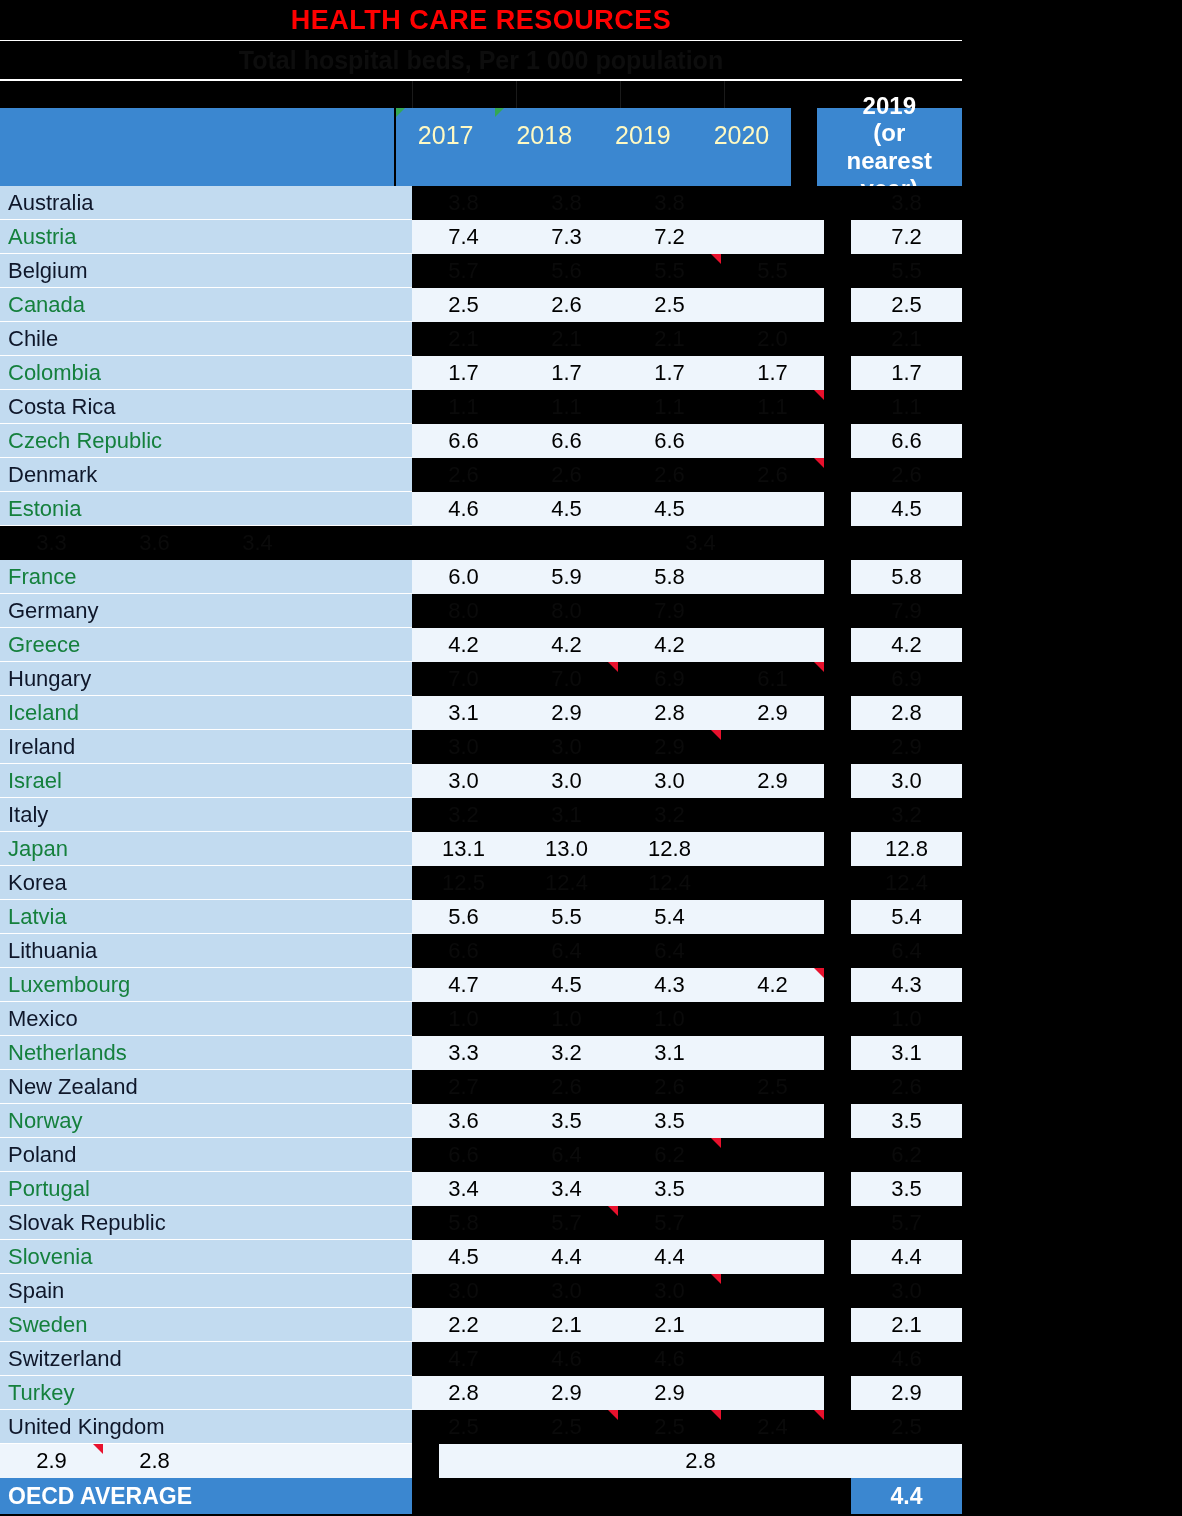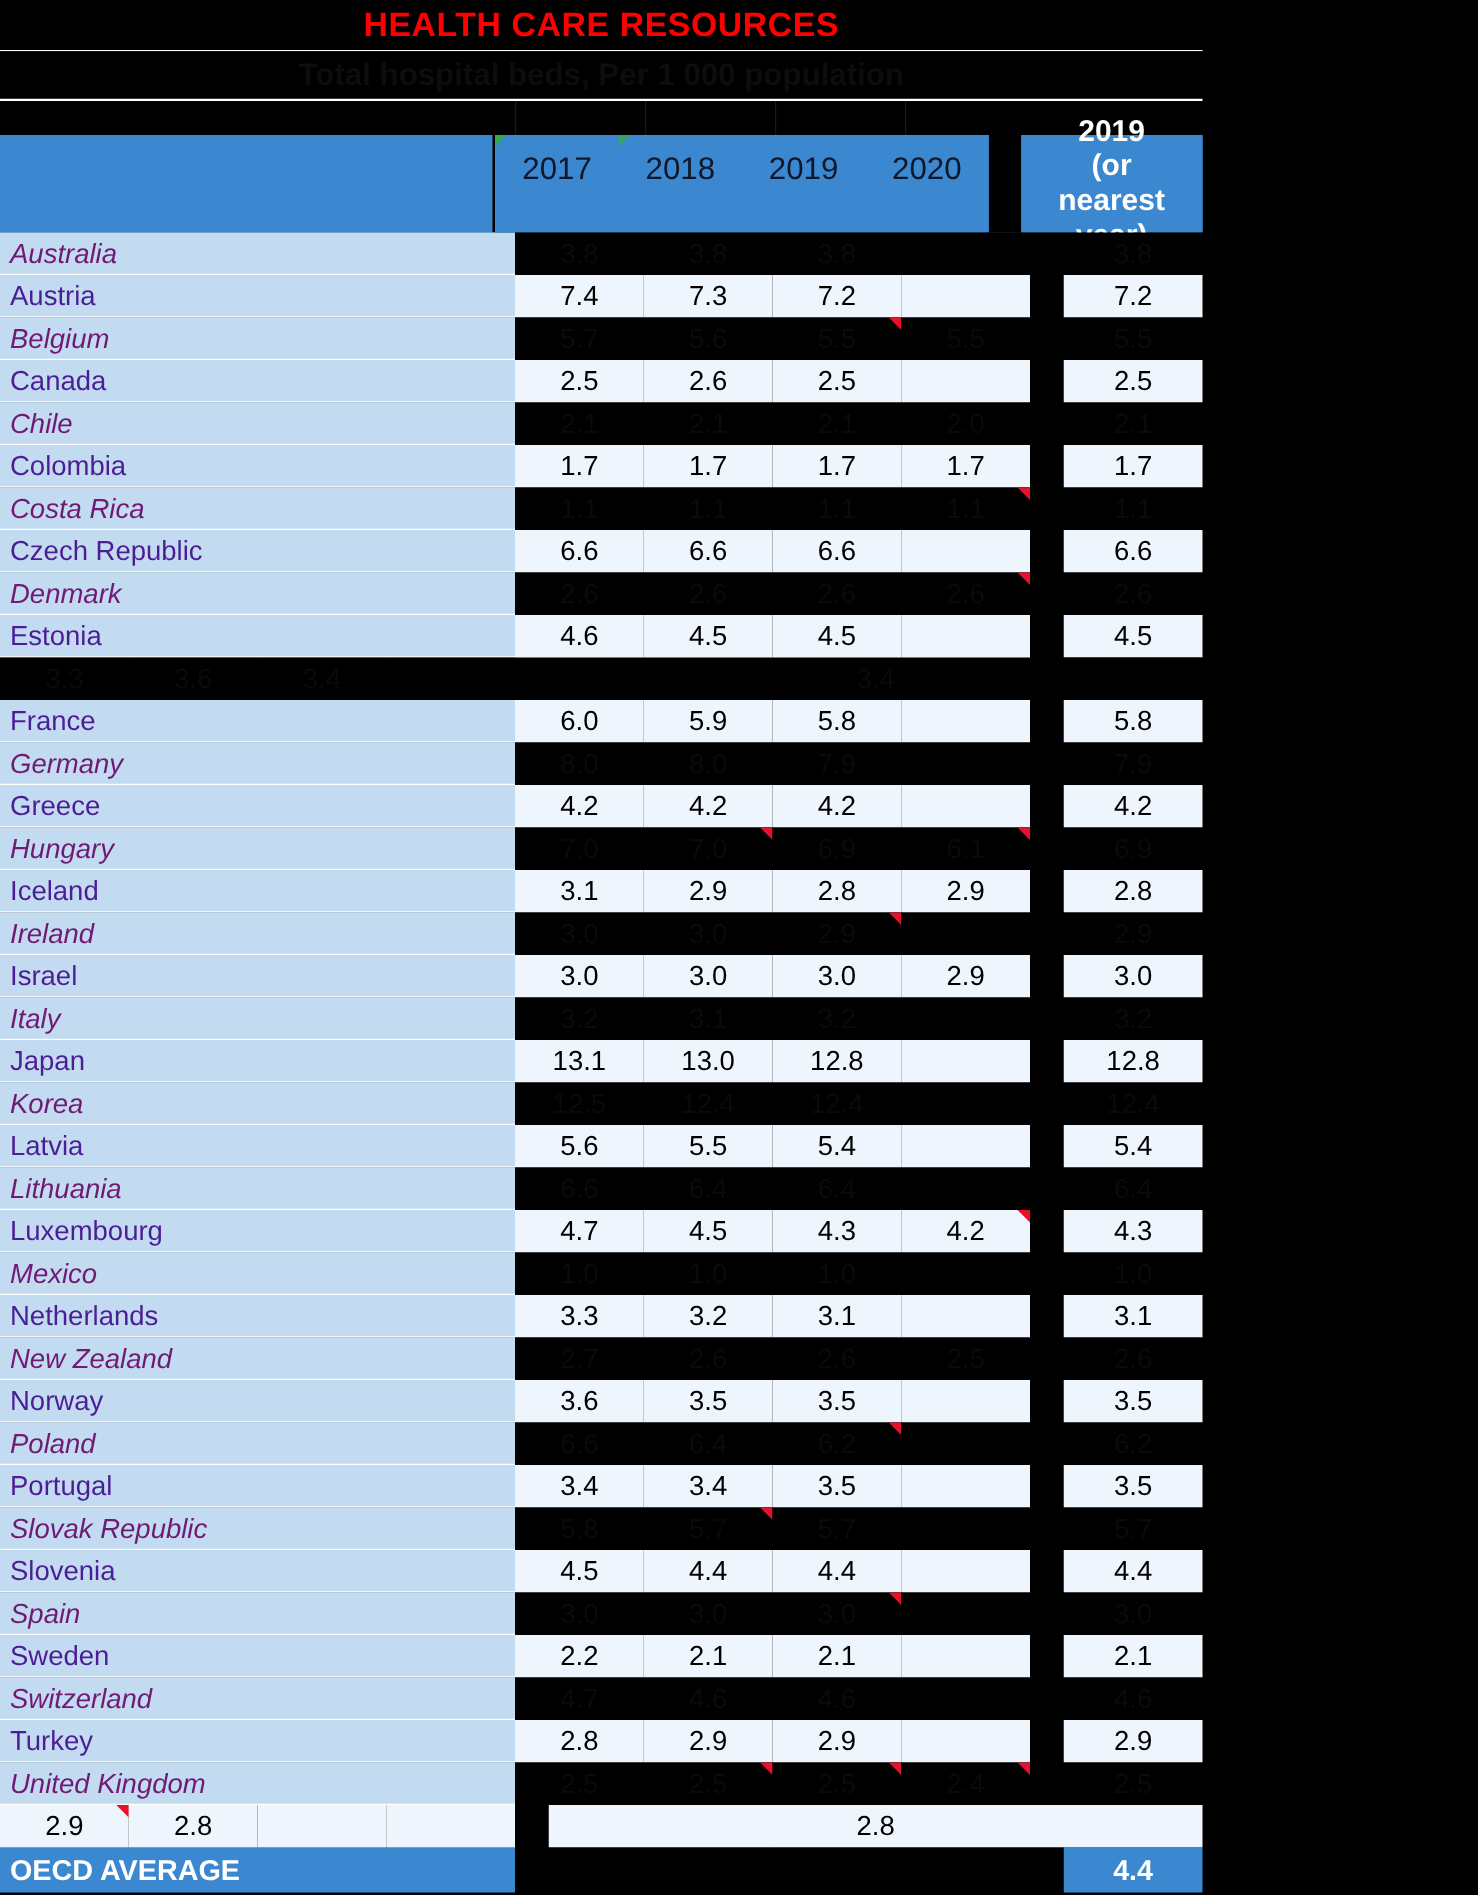--- a/index.html
+++ b/index.html
@@ -65,21 +65,21 @@
     background: #3b87d0;
   }
   .hdr-country {
     width: 412px;
     background: #3b87d0;
     border-right: 2px solid #000000;
   }
   .hdr-year {
     width: 103px;
     background: #3b87d0;
-    color: #0f172a;
+    color: #fef9c3;
     font-size: 25px;
     display: flex;
     align-items: flex-start;
     justify-content: center;
     padding-top: 13px;
     box-sizing: border-box;
     position: relative;
   }
   .hdr-year.flag::before {
     content: "";
@@ -109,32 +109,31 @@
 
   
   .row {
     display: flex;
     height: 34px;
     align-items: stretch;
   }
   .cell-country {
     width: 412px;
     background: #c2dbf0;
-    color: #4c1d95;
+    color: #15803d;
     font-size: 22px;
     display: flex;
     align-items: center;
     padding-left: 8px;
     box-sizing: border-box;
     border-bottom: 1px solid #ffffff;
   }
   .row.dark .cell-country {
     background: #c2dbf0;
-    color: #701a75;
-    font-style: italic;
+    color: #0f172a;
   }
   .cell-val {
     width: 103px;
     background: #000000;
     color: #000000;
     font-size: 22px;
     display: flex;
     align-items: center;
     justify-content: center;
     position: relative;

